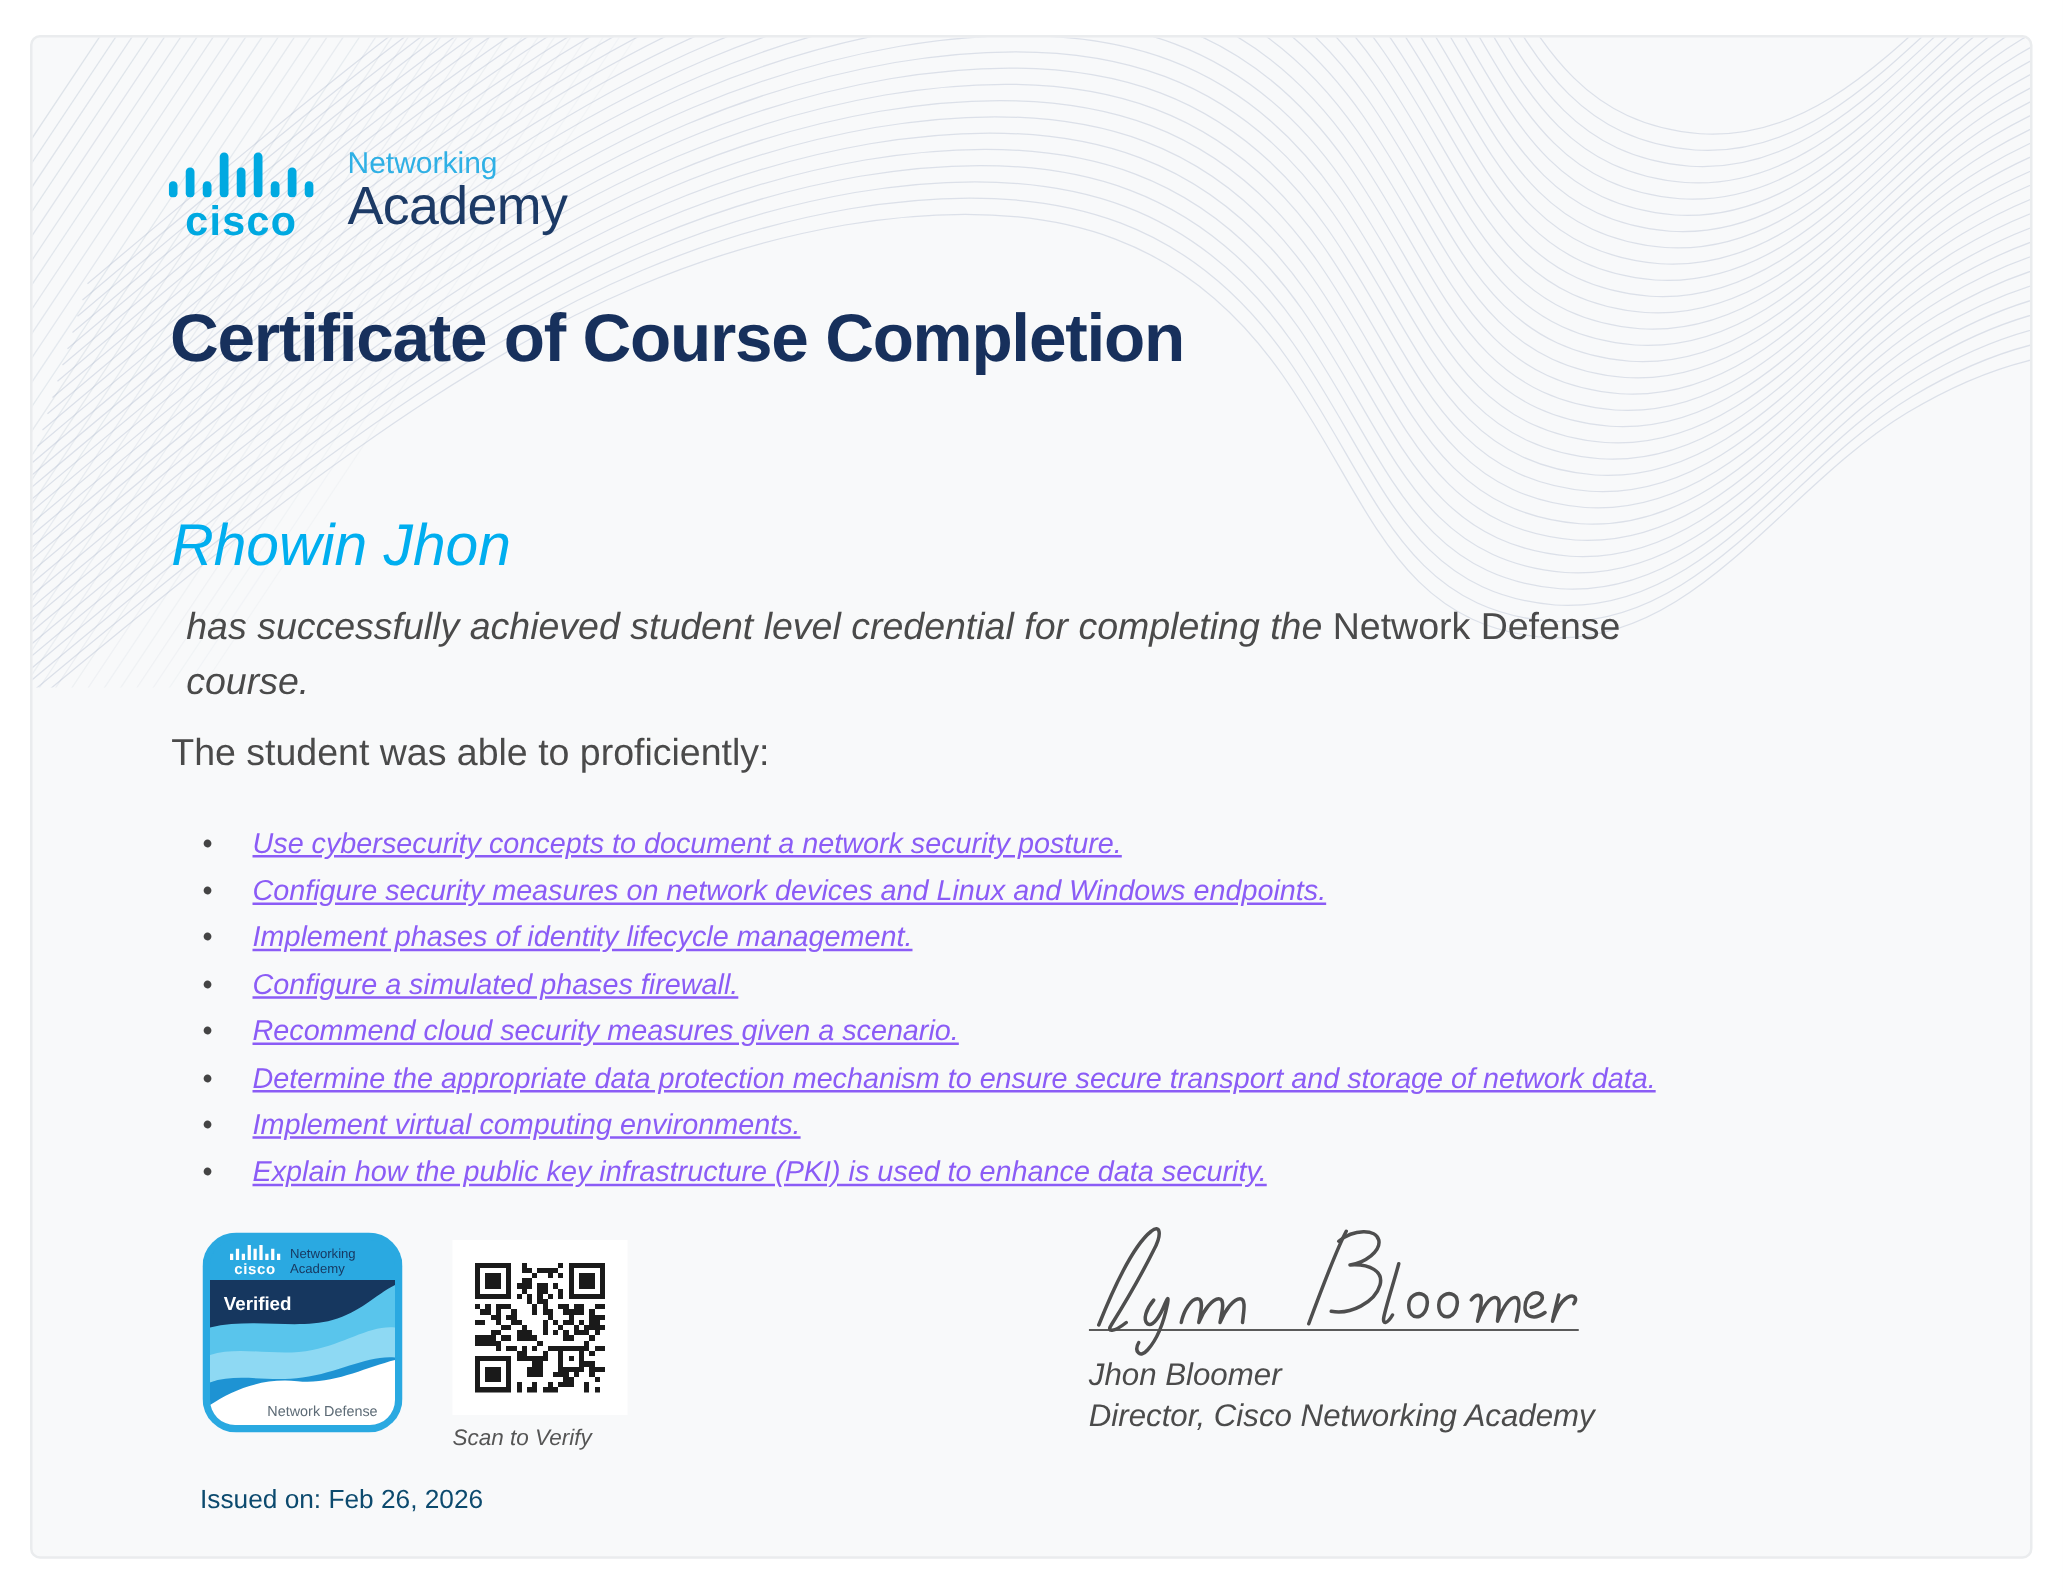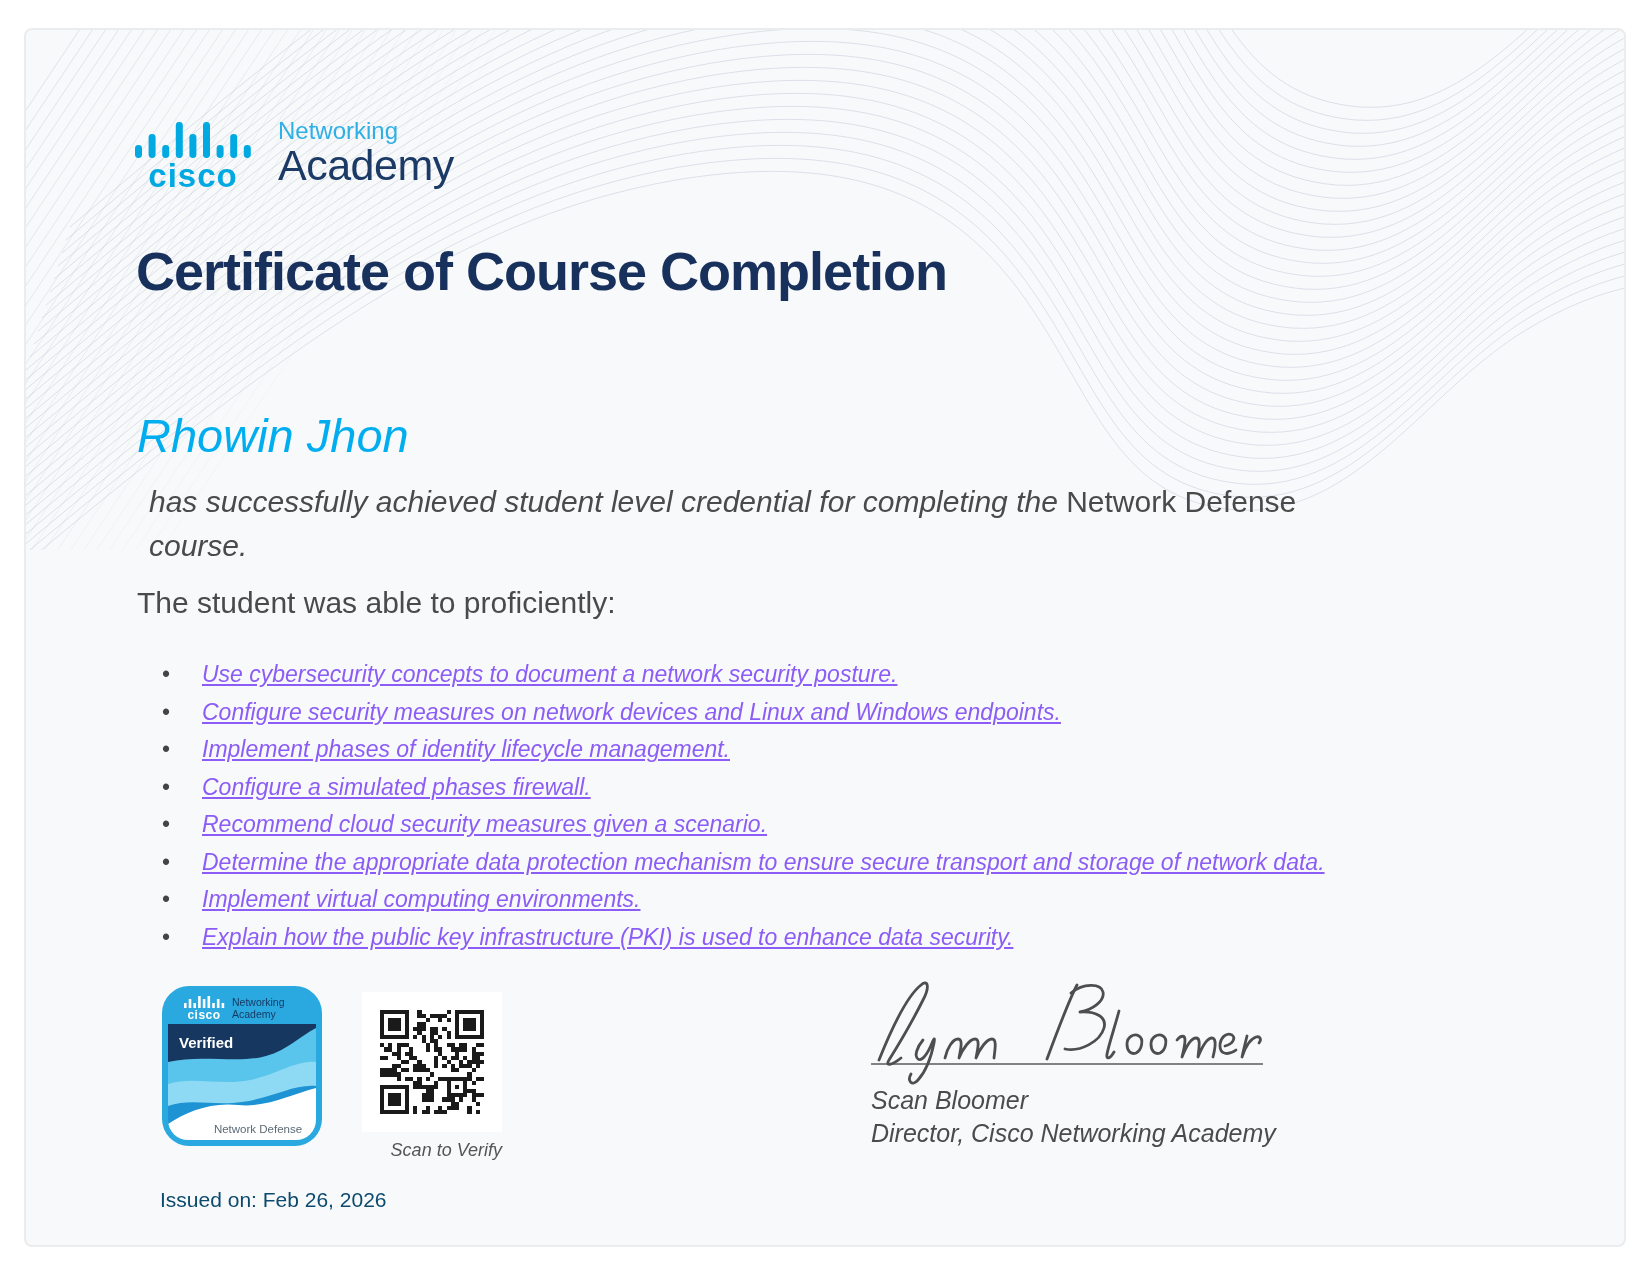--- a/index.html
+++ b/index.html
@@ -26,21 +26,21 @@
   .statement .course { font-style:normal; }
 
   .proficiency { position:absolute; left:111px; top:556px; font-size:30px; color:#4a4a4a; }
 
   ul.bullets { position:absolute; left:136px; top:626px; list-style:none; }
   ul.bullets li { position:relative; padding-left:40px; font-size:23px; font-style:italic; color:#8b5cf6; line-height:37.5px;text-decoration:underline; }
   ul.bullets li::before { content:"•"; position:absolute; left:0; top:0; font-style:normal; color:#444; }
 
   .badge { position:absolute; left:136px; top:956px; width:160px; height:160px; }
 
-  .qr-wrap { position:absolute; left:336px; top:962px; width:140px; text-align:right; }
+  .qr-wrap { position:absolute; left:336px; top:962px; width:140px; text-align:left; }
   .qr-box { width:140px; height:140px; background:#ffffff; display:flex; align-items:center; justify-content:center; }
   .qr-caption { margin-top:8px; font-size:18px; font-style:italic; color:#555; }
 
   .sig-svg { position:absolute; left:845px; top:944px; }
   .sig-print { position:absolute; left:845px; top:1054px; font-size:25px; font-style:italic; color:#4b4b4b; line-height:33px; }
 
   .issued { position:absolute; left:134px; top:1158px; font-size:21px; color:#0c4a6e; }
 
   svg text { font-family:"Liberation Sans","DejaVu Sans",sans-serif; }
 </style>
@@ -414,19 +414,19 @@
       <path d="M200,19 C212,9 230,9 232,18 C234,27 221,36 209,38 C225,37 236,43 233,54 C229,68 209,78 194,75"></path>
       <path d="M248,37 C244,52 238,70 236,80 C235,86 239,85 243,78"></path>
       <path d="M256,70 C256,63 263,59 268,62 C273,65 271,76 265,79 C259,81 256,76 256,70"></path>
       <path d="M280,70 C280,63 287,59 292,62 C297,65 295,76 289,79 C283,81 280,76 280,70"></path>
       <path d="M306,66 C310,61 314,61 314,66 C314,71 312,79 311,83 C315,73 320,64 325,64 C330,64 328,73 327,83 C331,73 336,64 341,64 C346,64 344,75 342,83"></path>
       <path d="M354,72 C362,70 365,64 361,61 C355,58 349,64 349,72 C349,80 357,82 365,76"></path>
       <path d="M376,62 C374,70 372,78 371,83 C374,74 379,65 385,63 C389,62 391,65 388,69"></path>
     </g>
   </svg>
   <div class="sig-print">
-    <div>Scan Bloomer</div>
+    <div>Jhon Bloomer</div>
     <div>Director, Cisco Networking Academy</div>
   </div>
 
   <div class="issued">Issued on: Feb 26, 2026</div>
 
 </div>
 
 </body></html>

